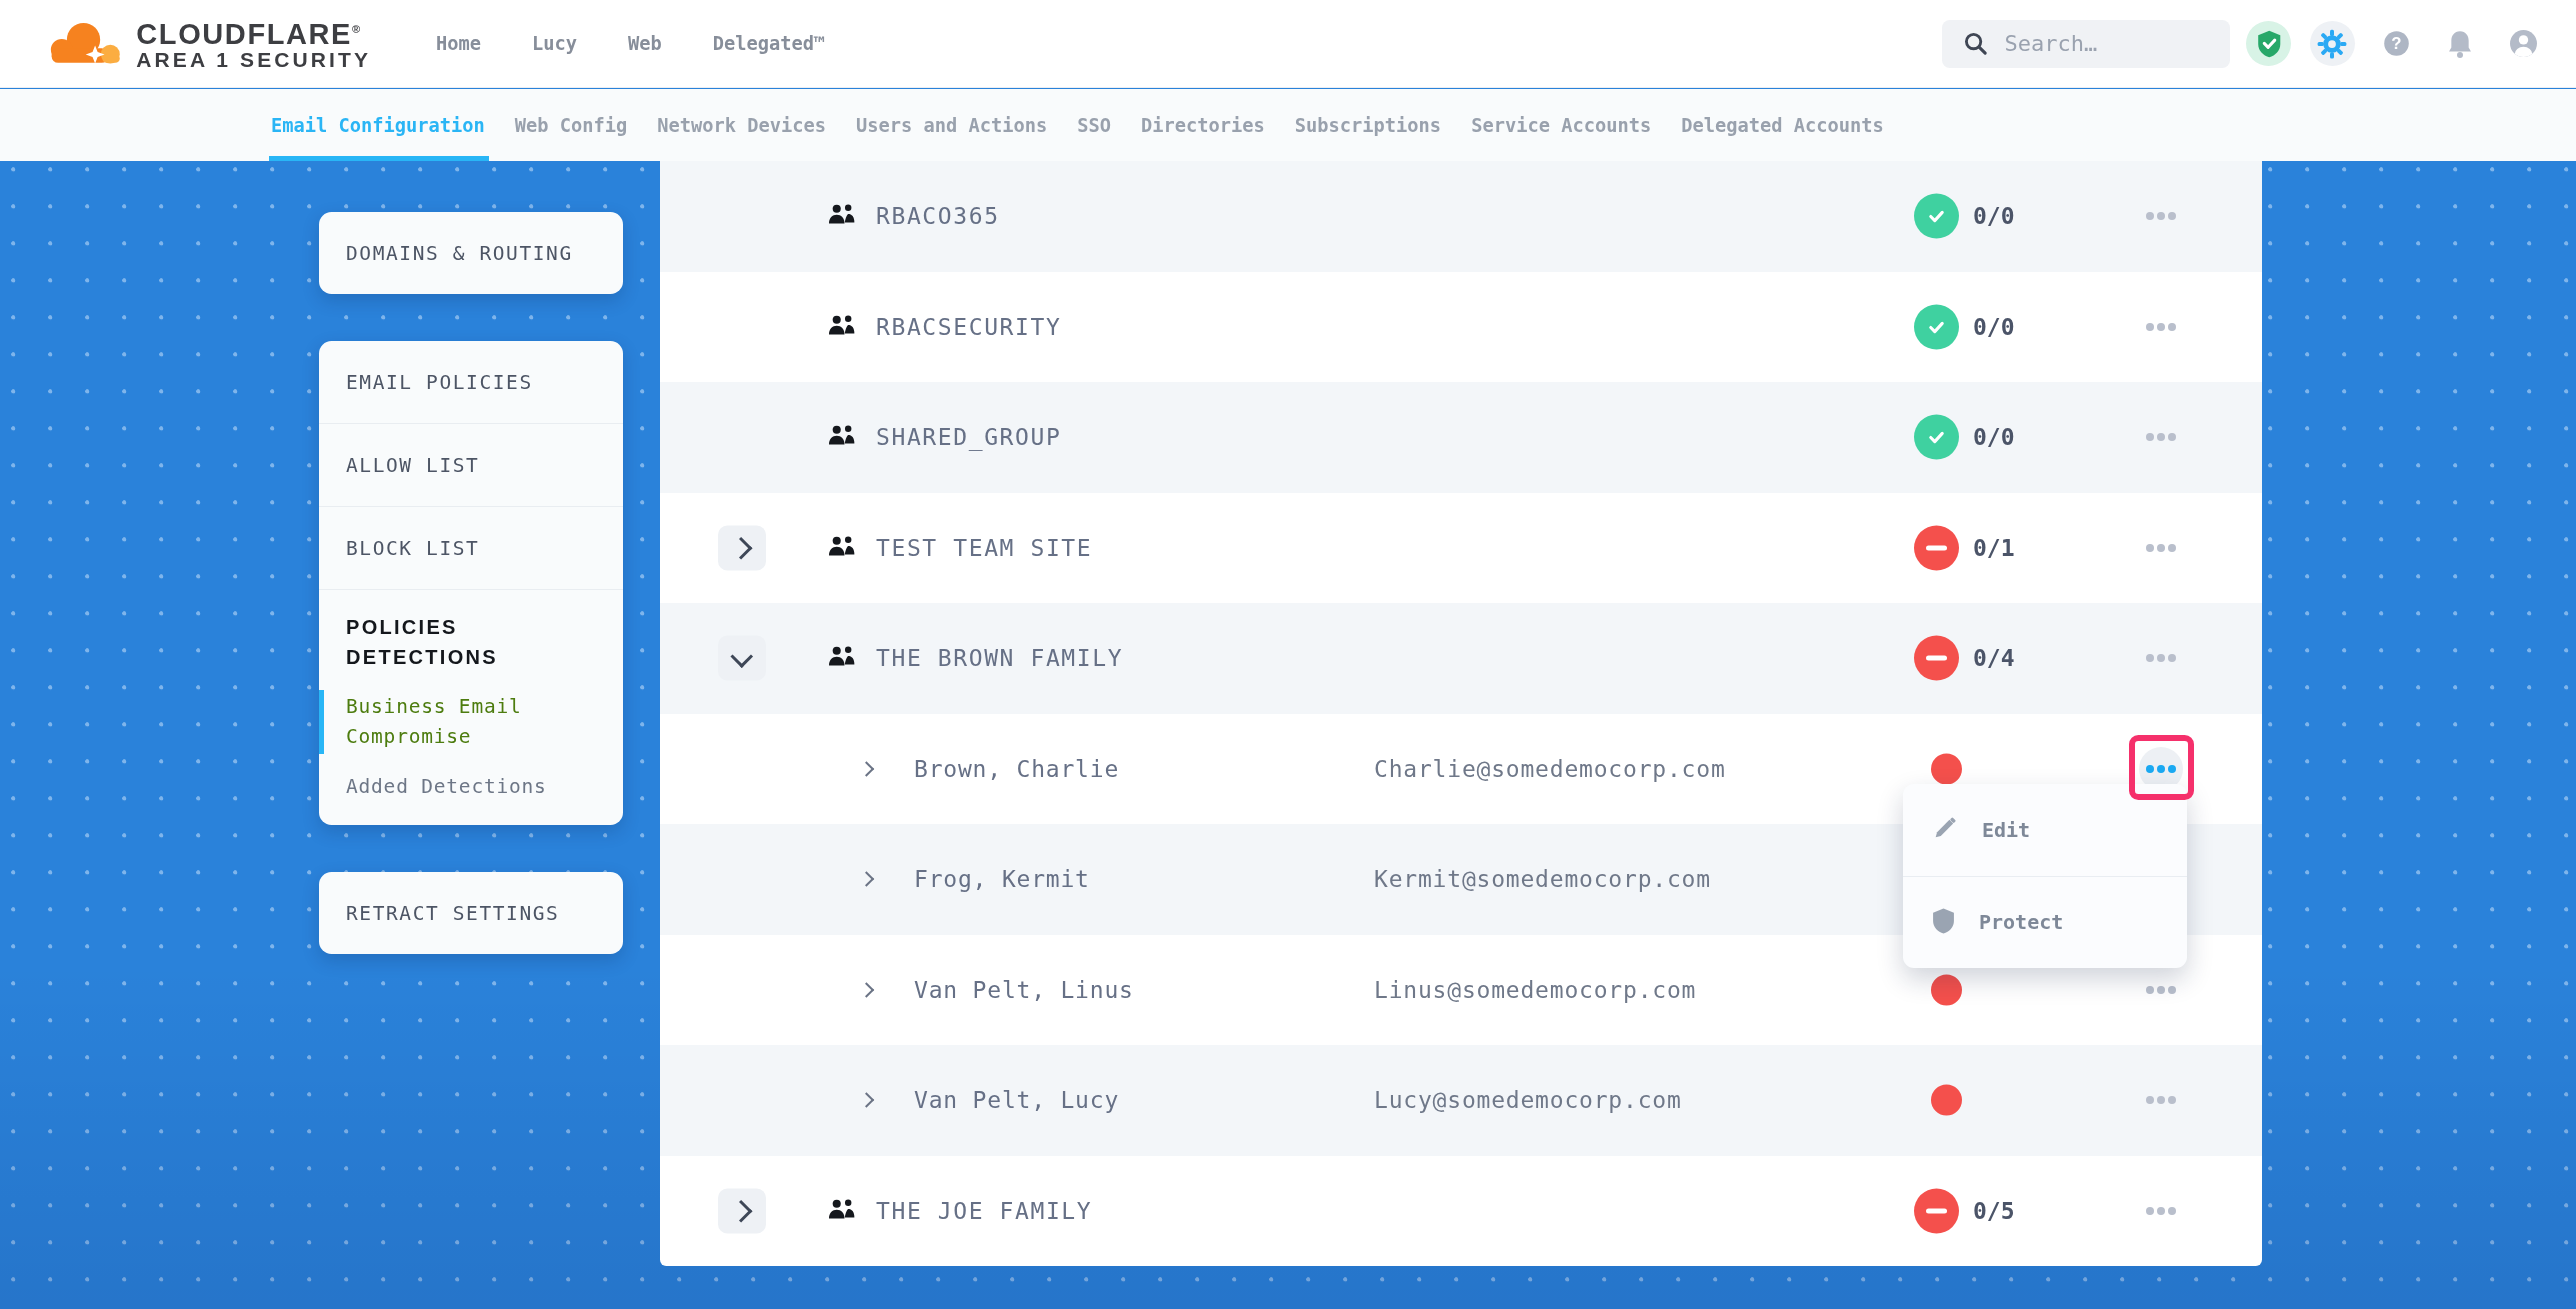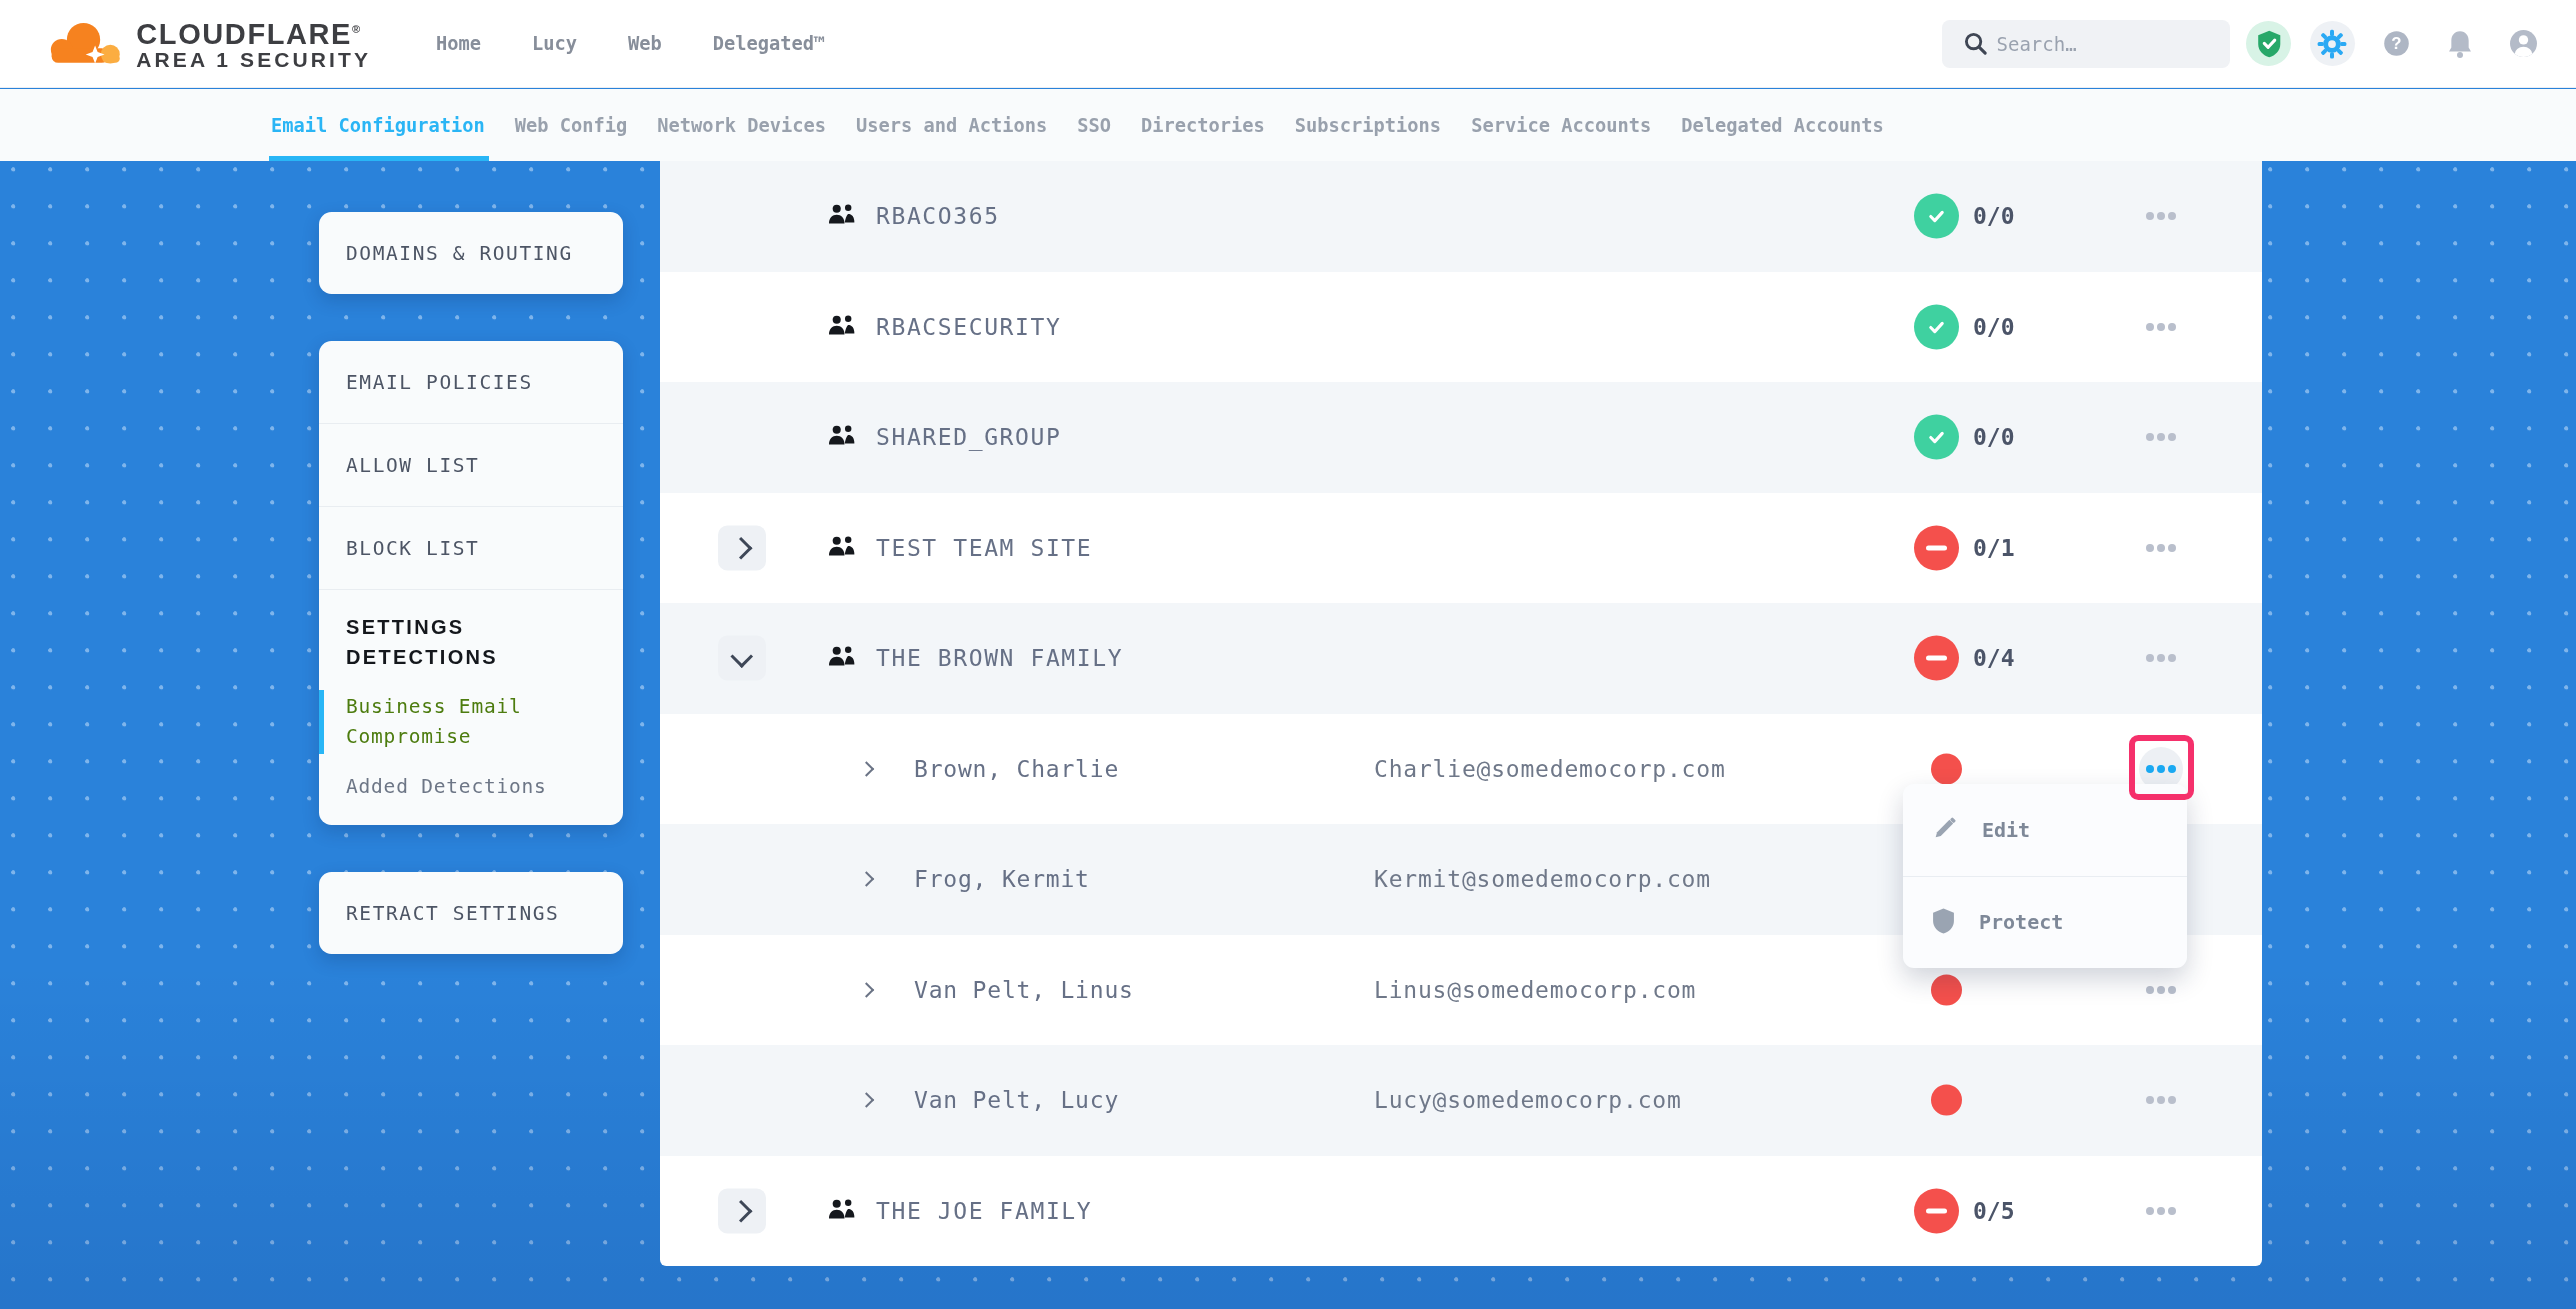--- a/index.html
+++ b/index.html
@@ -32,22 +32,22 @@
   .brand-line1 sup{font-size:11px;}
   .brand-line2{font-size:21px;font-weight:700;letter-spacing:3.1px;line-height:25px;}
   .nav{display:flex;gap:51px;margin-left:65px;}
   .nav-item{font-size:18.7px;font-weight:700;color:#878e9a;cursor:pointer;}
   .search{
     position:absolute;left:1942px;top:19.5px;width:288px;height:48px;background:#f0f2f5;
     border-radius:7.8px;display:flex;align-items:center;
   }
   .search svg{margin-left:20px;flex:0 0 auto;}
   .search input{
-    border:none;outline:none;background:transparent;margin-left:6px;width:195px;
-    font-family:inherit;font-size:19px;color:#4c1d95;
+    border:none;outline:none;background:transparent;margin-left:14px;width:195px;
+    font-family:inherit;font-size:22px;color:#4c1d95;
   }
   .search input::placeholder{color:#9aa2af;}
   .hicons{position:absolute;right:30px;top:0;height:87px;display:flex;align-items:center;gap:18.7px;}
   .hicon{width:45px;height:45px;border-radius:50%;display:flex;align-items:center;justify-content:center;cursor:pointer;}
   .hicon.mint{background:#d8f3e6;}
   .hicon.fog{background:#eef1f5;}
 
   
   .subnav{
     position:absolute;left:0;top:89px;width:2576px;height:72px;background:#f9fbfc;
@@ -245,21 +245,21 @@
 
   <div class="sidebar" id="sidebar">
       <div class="card">
         <div class="card-item">DOMAINS &amp; ROUTING</div>
       </div>
       <div class="card">
         <div class="card-item">EMAIL POLICIES</div>
         <div class="card-item">ALLOW LIST</div>
         <div class="card-item">BLOCK LIST</div>
         <div class="enh-block">
-          <div class="enh-title">SETTINGS DETECTIONS</div>
+          <div class="enh-title">POLICIES DETECTIONS</div>
           <div class="sub-item active">Business Email Compromise</div>
           <div class="sub-item">Added Detections</div>
         </div>
       </div>
       <div class="card">
         <div class="card-item">RETRACT SETTINGS</div>
       </div>
     </div>
 
   <div class="gtable" id="gtable">

